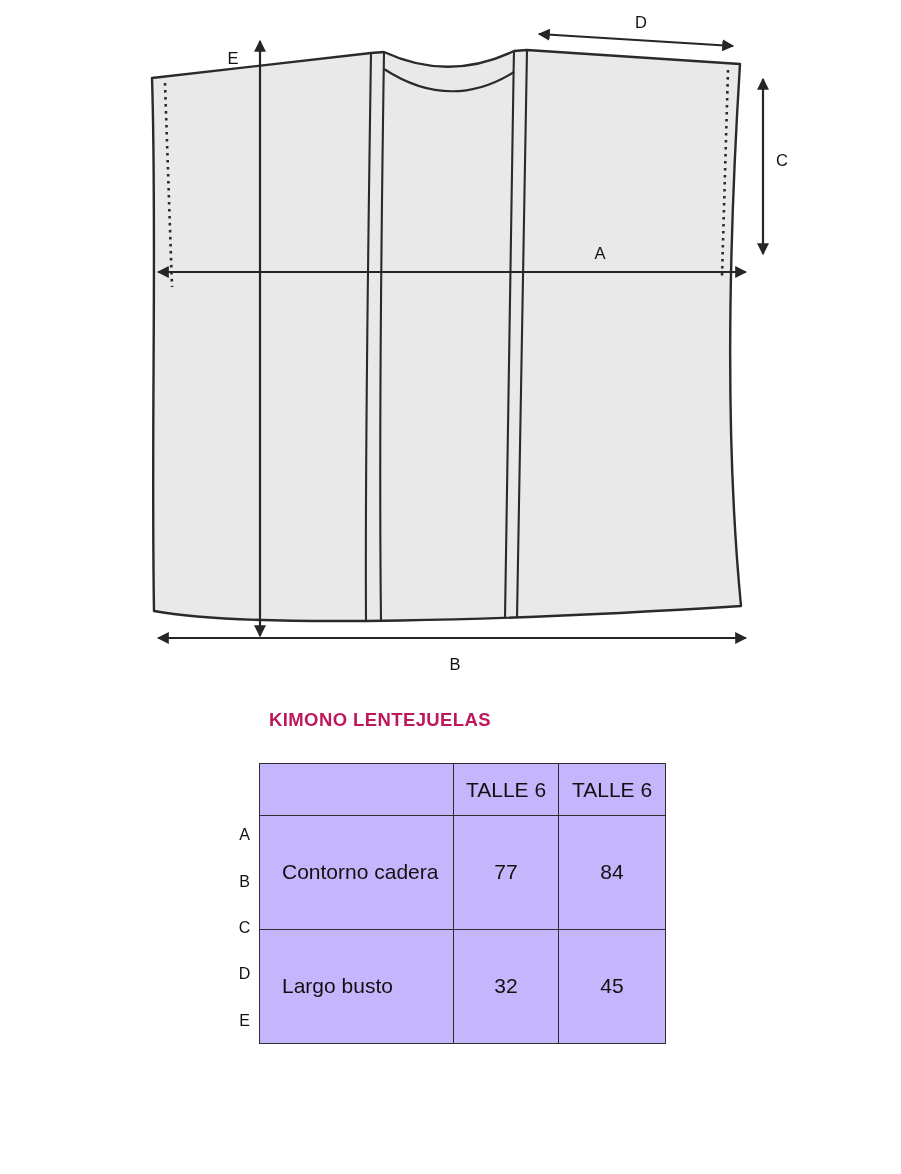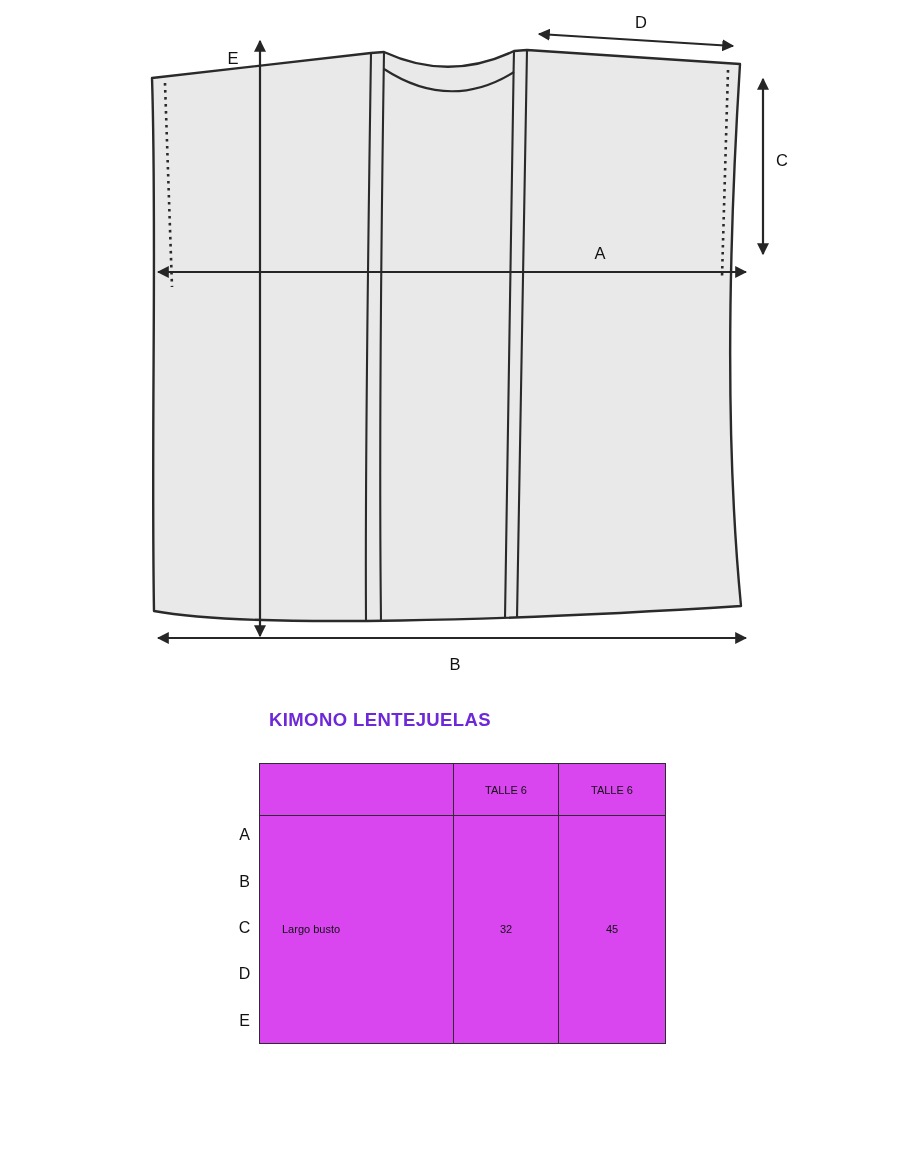--- a/index.html
+++ b/index.html
@@ -47,21 +47,21 @@
     text-anchor: middle;
   }
   .page-title {
     position: absolute;
     left: 269px;
     top: 709px;
     margin: 0;
     font-size: 18.5px;
     font-weight: 700;
     letter-spacing: 0.4px;
-    color: #6d28d9;
+    color: #be185d;
   }
   .table-wrap {
     position: absolute;
     left: 230px;
     top: 763px;
     display: flex;
   }
   .letter-col {
     width: 29px;
     padding-top: 49px;
@@ -77,23 +77,23 @@
     color: #111111;
   }
   table.size-table {
     border-collapse: collapse;
     table-layout: fixed;
     width: 406px;
   }
   .size-table th, .size-table td {
     border: 1.5px solid #2d2d2d;
     font-weight: 400;
-    font-size: 11px;
+    font-size: 21px;
     color: #111111;
-    background: #d946ef;
+    background: #c4b5fd;
   }
   .size-table thead th { height: 49px; text-align: center; }
   .size-table tbody tr { height: 46.4px; }
   .size-table td.measure-name { text-align: left; padding-left: 22px; }
   .size-table td.val { text-align: center; }
   .col-name { width: 194px; }
   .col-t6 { width: 105px; }
   .col-t8 { width: 107px; }
 </style>
 </head>
@@ -160,20 +160,25 @@
       </colgroup>
       <thead>
         <tr>
           <th></th>
           <th>TALLE 6</th>
           <th>TALLE 6</th>
         </tr>
       </thead>
       <tbody>
         <tr>
+          <td class="measure-name">Contorno cadera</td>
+          <td class="val">77</td>
+          <td class="val">84</td>
+        </tr>
+        <tr>
           <td class="measure-name">Largo busto</td>
           <td class="val">32</td>
           <td class="val">45</td>
         </tr>
       </tbody>
     </table>
   </div>
 
 </div>
 

